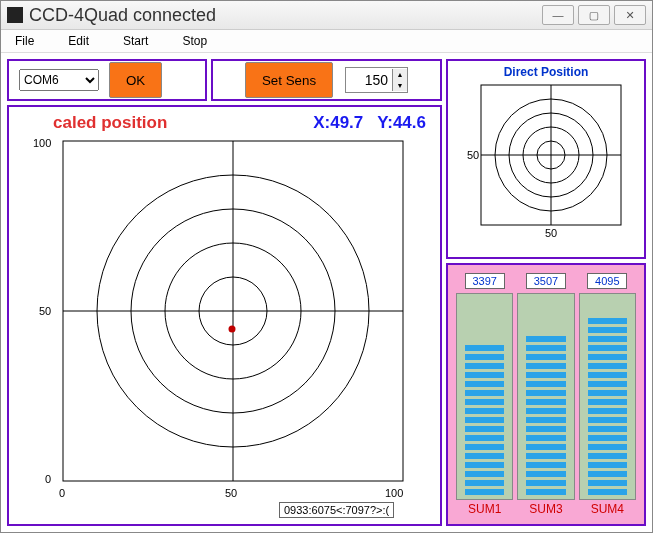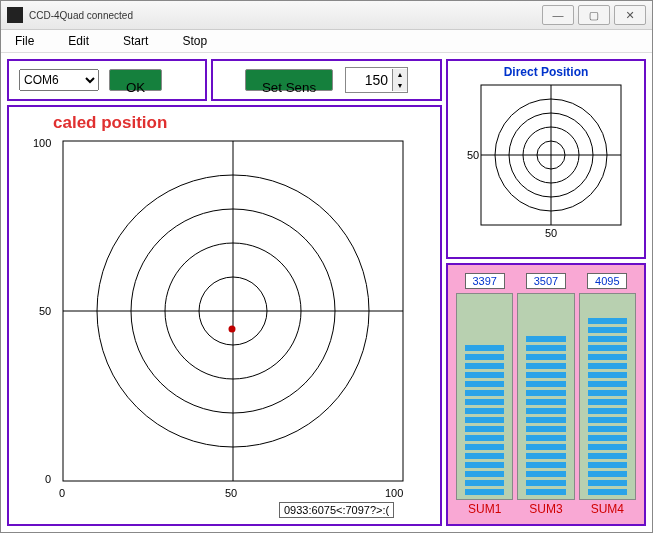--- a/index.html
+++ b/index.html
@@ -1,29 +1,29 @@
 <!DOCTYPE html>
 <html><head>
 <meta charset="utf-8">
 <style>
 html,body{margin:0;padding:0;font-family:"Segoe UI",Tahoma,sans-serif;font-size:12px;background:#fff;color:#000}
 .window{width:653px;height:533px;border:1px solid #888;box-sizing:border-box;display:flex;flex-direction:column}
 .titlebar{height:28px;display:flex;align-items:center;background:linear-gradient(#f8f8f8,#e8e8e8);border-bottom:1px solid #ccc;padding:0 6px}
 .titlebar .icon{width:16px;height:16px;background:#222;margin-right:6px}
-.titlebar .title{flex:1;font-size:10px;color:#333}
+.titlebar .title{flex:1;font-size:18px;color:#333}
 .winbtns{display:flex;gap:4px}
 .winbtn{width:30px;height:18px;border:1px solid #aaa;border-radius:2px;background:#f4f4f4;display:flex;align-items:center;justify-content:center;font-size:11px;color:#555}
 .menubar{height:22px;display:flex;align-items:center;padding:0 6px;background:#fdfdfd;border-bottom:1px solid #ddd;gap:18px}
 .menubar span{padding:2px 8px}
 .client{flex:1;display:grid;grid-template-columns:200px 1fr 200px;grid-template-rows:42px 1fr;gap:4px;padding:6px;box-sizing:border-box}
 .panel{border:2px solid #6a0dc7;background:#fff;box-sizing:border-box}
 
 .tl{grid-column:1;grid-row:1;display:flex;align-items:center;gap:10px;padding:4px 10px}
 select{height:22px;font-size:12px;width:80px}
-.btn{height:22px;padding:10px 16px;border:1px solid #888;background:#15803d;border-radius:2px}
+.btn{height:36px;padding:4px 16px;border:1px solid #888;background:#f97316;border-radius:2px}
 
 .tm{grid-column:2;grid-row:1;display:flex;align-items:center;justify-content:center;gap:12px;padding:4px}
 .spinwrap{display:flex;align-items:center;border:1px solid #888;height:24px}
 .spinwrap input{width:40px;border:none;text-align:right;font-size:14px;padding-right:4px}
 .spinbtns{display:flex;flex-direction:column}
 .spinbtns div{width:14px;height:11px;border-left:1px solid #888;display:flex;align-items:center;justify-content:center;font-size:7px;background:#eee}
 
 .rt{grid-column:3;grid-row:1 / span 2;display:flex;flex-direction:column;gap:4px}
 .direct{height:200px;display:flex;flex-direction:column;align-items:center;padding:4px}
 .direct .caption{font-size:12px;color:#0033cc;font-weight:bold;margin-bottom:2px}
@@ -171,20 +171,24 @@
               <div class="seg"></div>
             </div>
           <div class="sumlbl">SUM4</div>
         </div>
       </div>
     </div>
 
     <div class="panel main">
       <div class="plothdr">
         <span class="lbl">caled position</span>
+        <span class="coords">
+          <span>X:49.7</span>&nbsp;&nbsp;
+          <span>Y:44.6</span>
+        </span>
       </div>
       <svg width="400" height="392">
         <g transform="translate(48,28)">
           <rect x="0" y="0" width="340" height="340" fill="none" stroke="#000"></rect>
           <line x1="0" y1="170" x2="340" y2="170" stroke="#000"></line>
           <line x1="170" y1="0" x2="170" y2="340" stroke="#000"></line>
           <circle cx="170" cy="170" r="34" fill="none" stroke="#000"></circle>
           <circle cx="170" cy="170" r="68" fill="none" stroke="#000"></circle>
           <circle cx="170" cy="170" r="102" fill="none" stroke="#000"></circle>
           <circle cx="170" cy="170" r="136" fill="none" stroke="#000"></circle>

